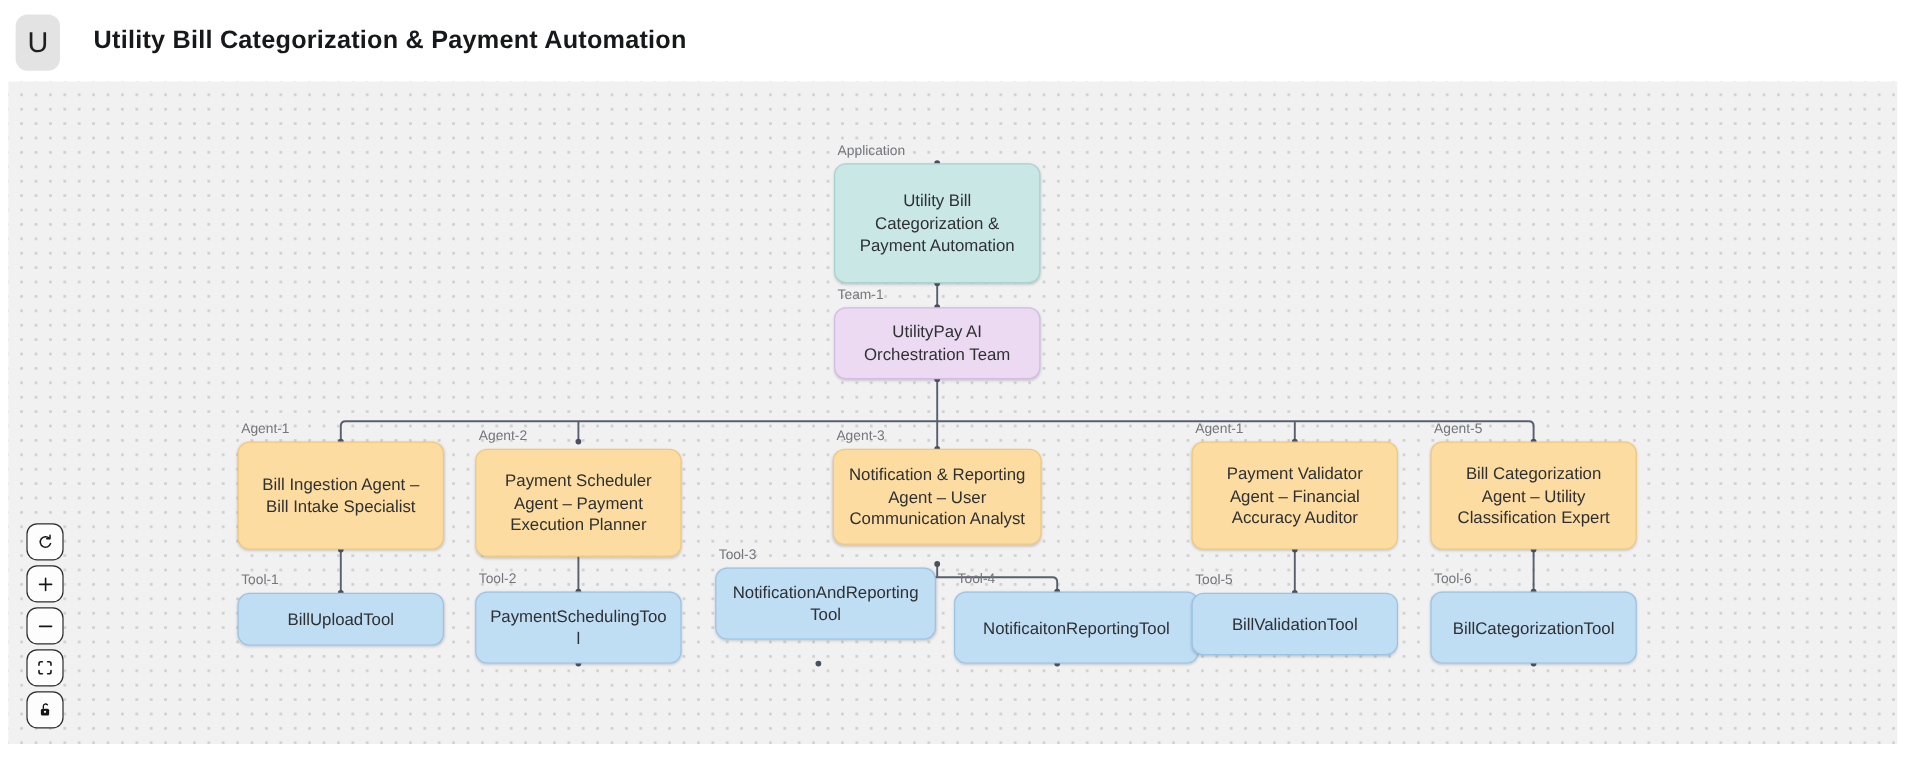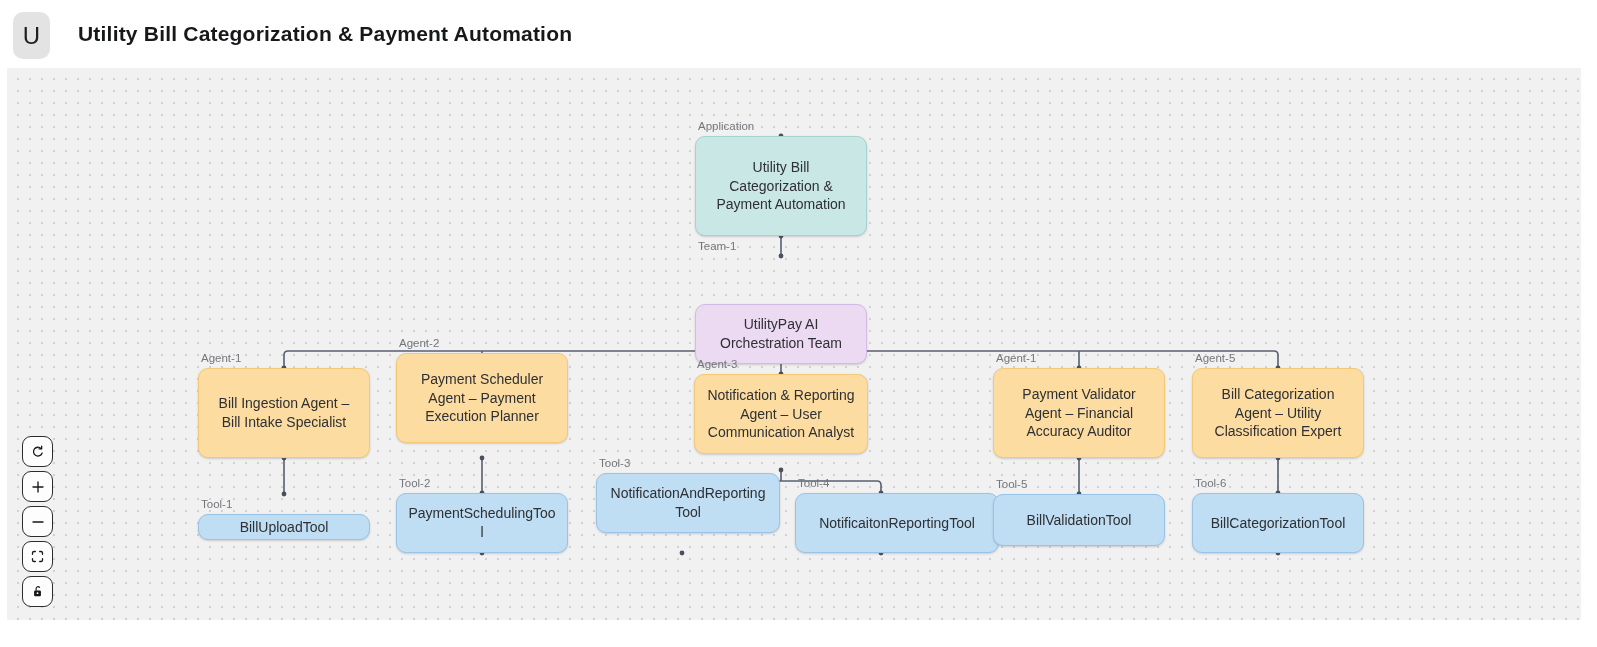--- a/index.html
+++ b/index.html
@@ -37,21 +37,21 @@
     white-space:nowrap;z-index:3;
   }
   .box{
     width:100%;height:100%;box-sizing:border-box;border-radius:10px;
     display:flex;align-items:center;justify-content:center;text-align:center;
     font-size:14px;line-height:1.35;color:#2e3033;padding:6px 10px;
     box-shadow:0 1px 2px rgba(70,70,90,.22);overflow-wrap:anywhere;
     position:relative;z-index:2;
   }
   .box-application{background:#c9e7e5;border:1px solid #a6d3cf;}
-  .box-team{background:#ebdaf2;border:1px solid #d5bae5;margin-top:48px;}
+  .box-team{background:#ebdaf2;border:1px solid #d5bae5;}
   .box-agent{background:#fcdca0;border:1px solid #f3c977;}
   .box-tool{background:#bfddf3;border:1px solid #9ac3e5;}
   
   .controls{
     position:absolute;left:15px;top:368px;display:flex;flex-direction:column;gap:4px;
   }
   .ctrl-btn{
     width:31px;height:31px;box-sizing:border-box;border:1.6px solid #2c2c2c;
     border-radius:9px;background:#fdfdfd;display:flex;align-items:center;
     justify-content:center;padding:0;cursor:pointer;
@@ -131,21 +131,21 @@
         <span>UtilityPay AI Orchestration Team</span>
       </div>
   </div>
 
   <div class="node" style="left:191px;top:300px;width:172px;height:90px">
     <span class="tag">Agent-1</span>
     <div class="box box-agent">
         <span>Bill Ingestion Agent – Bill Intake Specialist</span>
       </div>
   </div>
-  <div class="node" style="left:389px;top:285px;width:172px;height:90px">
+  <div class="node" style="left:389px;top:306px;width:172px;height:90px">
     <span class="tag">Agent-2</span>
     <div class="box box-agent">
         <span>Payment Scheduler Agent – Payment Execution Planner</span>
       </div>
   </div>
   <div class="node" style="left:687px;top:306px;width:174px;height:80px">
     <span class="tag">Agent-3</span>
     <div class="box box-agent">
         <span>Notification &amp; Reporting Agent – User Communication Analyst</span>
       </div>
@@ -156,21 +156,21 @@
         <span>Payment Validator Agent – Financial Accuracy Auditor</span>
       </div>
   </div>
   <div class="node" style="left:1185px;top:300px;width:172px;height:90px">
     <span class="tag">Agent-5</span>
     <div class="box box-agent">
         <span>Bill Categorization Agent – Utility Classification Expert</span>
       </div>
   </div>
 
-  <div class="node" style="left:191px;top:446px;width:172px;height:26px">
+  <div class="node" style="left:191px;top:426px;width:172px;height:44px">
     <span class="tag">Tool-1</span>
     <div class="box box-tool">
         <span>BillUploadTool</span>
       </div>
   </div>
   <div class="node" style="left:389px;top:425px;width:172px;height:60px">
     <span class="tag">Tool-2</span>
     <div class="box box-tool">
         <span>PaymentSchedulingTool</span>
       </div>

